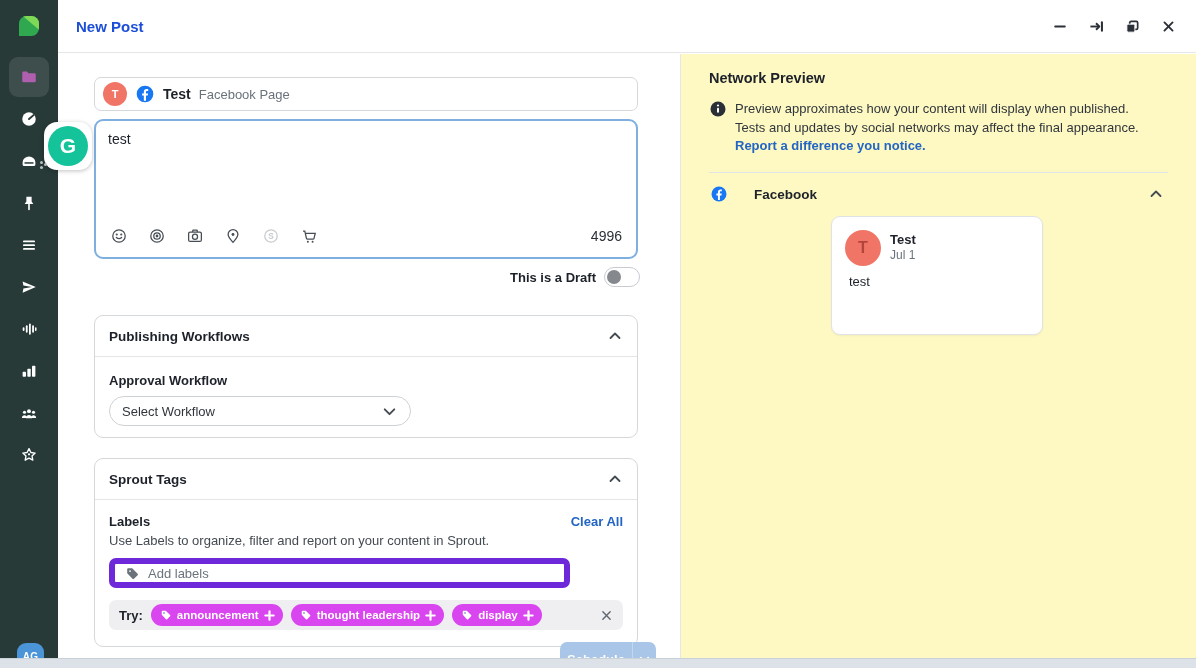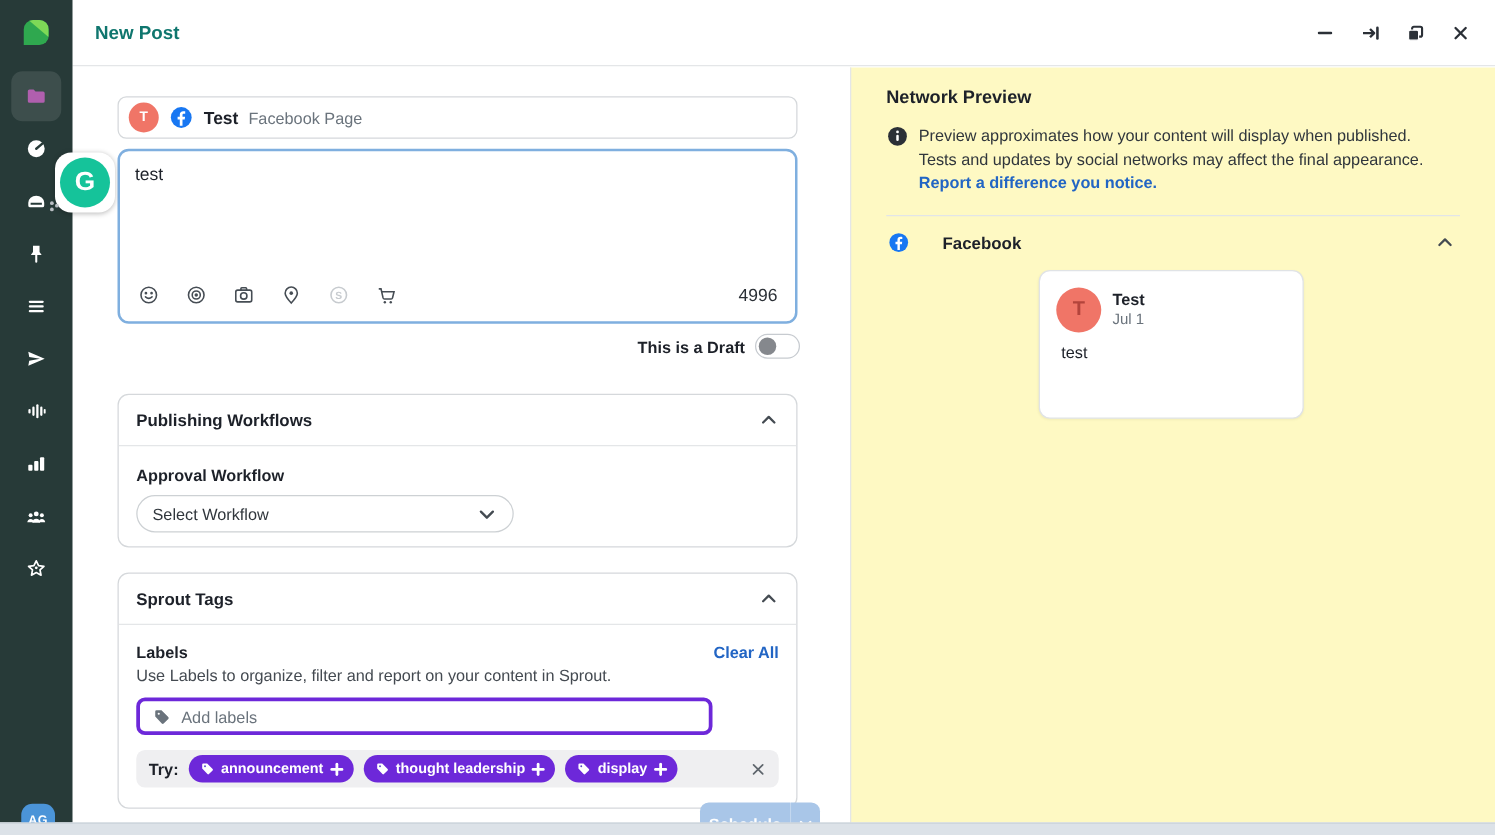--- a/index.html
+++ b/index.html
@@ -11,21 +11,21 @@
   .sidebar { position:absolute; left:0; top:0; width:58px; height:658px; background:#273a38; z-index:2; }
   .logo-tile { width:58px; height:56px; display:flex; align-items:center; justify-content:center; }
   .nav { display:flex; flex-direction:column; align-items:center; }
   .nav-item { width:40px; height:40px; margin:1px 0; border-radius:9px; display:flex; align-items:center; justify-content:center; color:#fff; cursor:pointer; }
   .nav-item.active { background:rgba(255,255,255,0.10); }
   .nav-item svg { display:block; }
   .sidebar-avatar { position:absolute; left:17px; bottom:-12px; width:27px; height:27px; background:#4b94d8; color:#fff; font-size:10px; font-weight:bold; border-radius:9px 9px 9px 3px; display:flex; align-items:center; justify-content:center; letter-spacing:.3px; }
 
   
   .titlebar { position:absolute; left:58px; top:0; width:1138px; height:53px; background:#fff; border-bottom:1px solid #e4e6e8; display:flex; align-items:center; padding:0 18px; z-index:1; }
-  .win-title { font-size:15px; font-weight:bold; color:#0f766e; }
+  .win-title { font-size:15px; font-weight:bold; color:#1d4ed8; }
   .win-controls { margin-left:auto; display:flex; align-items:center; gap:16px; }
   .win-btn { width:20px; height:20px; display:flex; align-items:center; justify-content:center; color:#2b3037; cursor:pointer; }
 
   
   .left-col { position:absolute; left:58px; top:54px; width:622px; height:604px; background:#fff; z-index:1; }
   .right-col { position:absolute; left:680px; top:54px; width:516px; height:604px; background:#fef9c3; border-left:1px solid #e4e6e8; z-index:1; }
   .bottombar { position:absolute; left:0; bottom:0; width:1196px; height:10px; background:#dce2e8; border-top:1px solid #c9d2d9; z-index:5; }
 
   
   .grammarly { position:absolute; left:44px; top:122px; width:48px; height:48px; background:#fff; border-radius:13px; box-shadow:0 1px 4px rgba(0,0,0,0.25); z-index:3; display:flex; align-items:center; justify-content:center; cursor:pointer; }
@@ -58,26 +58,26 @@
   .pw-card { top:261px; height:123px; }
   .field-label { font-size:13px; font-weight:bold; color:#1d2129; margin:16px 14px 8px; }
   .select { margin:0 14px; width:302px; height:30px; border:1px solid #cdd1d4; border-radius:15px; display:flex; align-items:center; padding:0 12px; font-size:13px; color:#30363c; cursor:pointer; background:#fff; }
   .select .chev { margin-left:auto; color:#444b52; display:flex; }
 
   .st-card { top:404px; height:189px; }
   .labels-row { display:flex; align-items:center; margin:14px 14px 4px; }
   .labels-title { font-size:13px; font-weight:bold; color:#1d2129; }
   .clear-all { margin-left:auto; font-size:13px; font-weight:bold; color:#2265c4; cursor:pointer; text-decoration:none; }
   .labels-desc { font-size:13px; color:#444a51; margin:0 14px 10px; }
-  .labels-input { margin:0 14px; width:461px; height:30px; border:3px solid #6d28d9; border-radius:7px; display:flex; align-items:center; gap:8px; padding:0 10px; color:#6a737c; }
+  .labels-input { margin:0 14px; width:461px; height:30px; border:6px solid #6d28d9; border-radius:7px; display:flex; align-items:center; gap:8px; padding:0 10px; color:#6a737c; }
   .labels-input input { border:none; outline:none; font-size:13px; color:#30363c; font-family:inherit; flex:1; }
   .labels-input input::placeholder { color:#6a737c; }
   .try-row { margin:12px 14px 0; height:30px; background:#efeff1; border-radius:7px; display:flex; align-items:center; gap:8px; padding:0 10px; }
   .try-label { font-size:13px; font-weight:bold; color:#1d2129; }
-  .pill { height:22px; background:#6d28d9; border-radius:12px; display:flex; align-items:center; gap:5px; padding:0 8px 0 9px; color:#fff; cursor:pointer; }
+  .pill { height:22px; background:#d946ef; border-radius:12px; display:flex; align-items:center; gap:5px; padding:0 8px 0 9px; color:#fff; cursor:pointer; }
   .pill-text { font-size:11.5px; font-weight:bold; white-space:nowrap; }
   .try-close { margin-left:auto; color:#5f666d; display:flex; cursor:pointer; }
 
   
   .schedule-split { position:absolute; left:502px; top:588px; display:flex; z-index:1; }
   .schedule-main { width:72px; height:34px; background:#a9c6e8; color:#fff; font-size:13px; font-weight:bold; border:none; border-radius:7px 0 0 7px; cursor:default; font-family:inherit; }
   .schedule-caret { width:24px; height:34px; background:#a9c6e8; border-left:1px solid #c3d7ef; border-radius:0 7px 7px 0; display:flex; align-items:center; justify-content:center; color:#fff; cursor:default; }
 
   
   .np-title { position:absolute; left:28px; top:16px; font-size:14.5px; font-weight:bold; color:#1d2129; }

